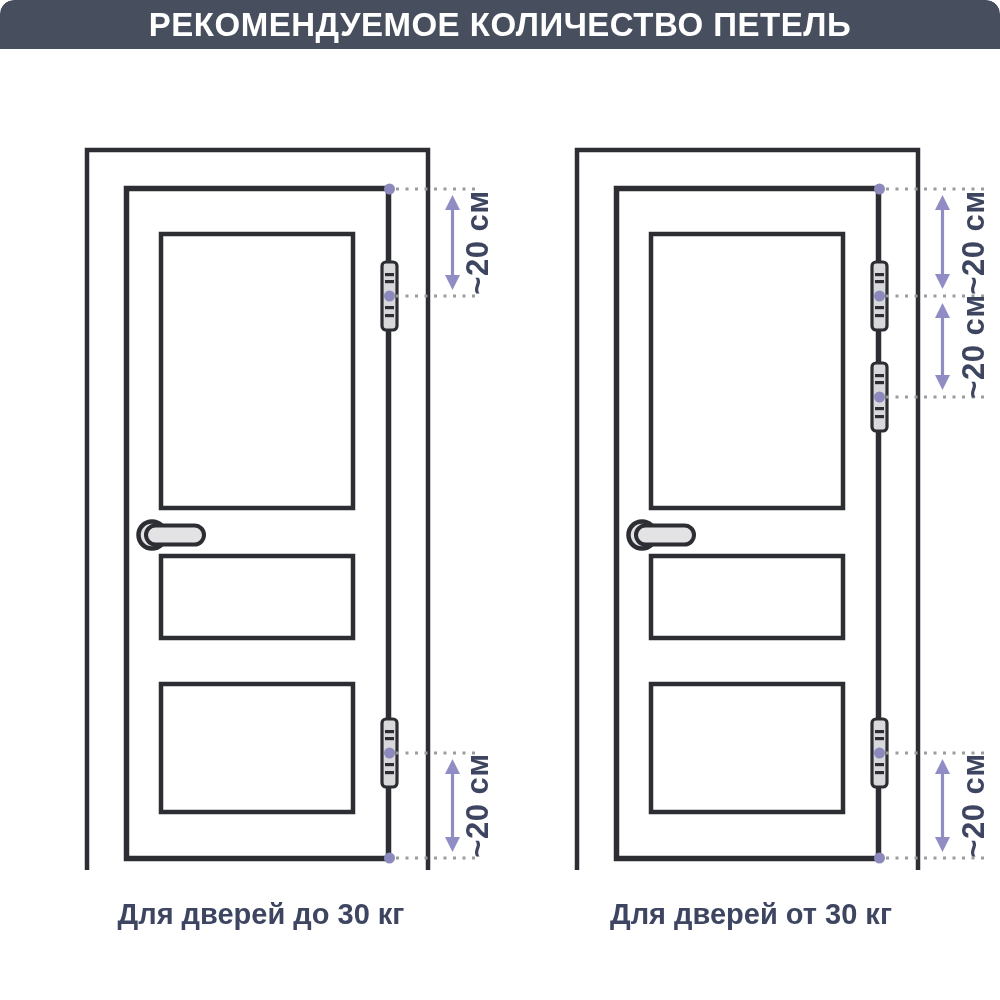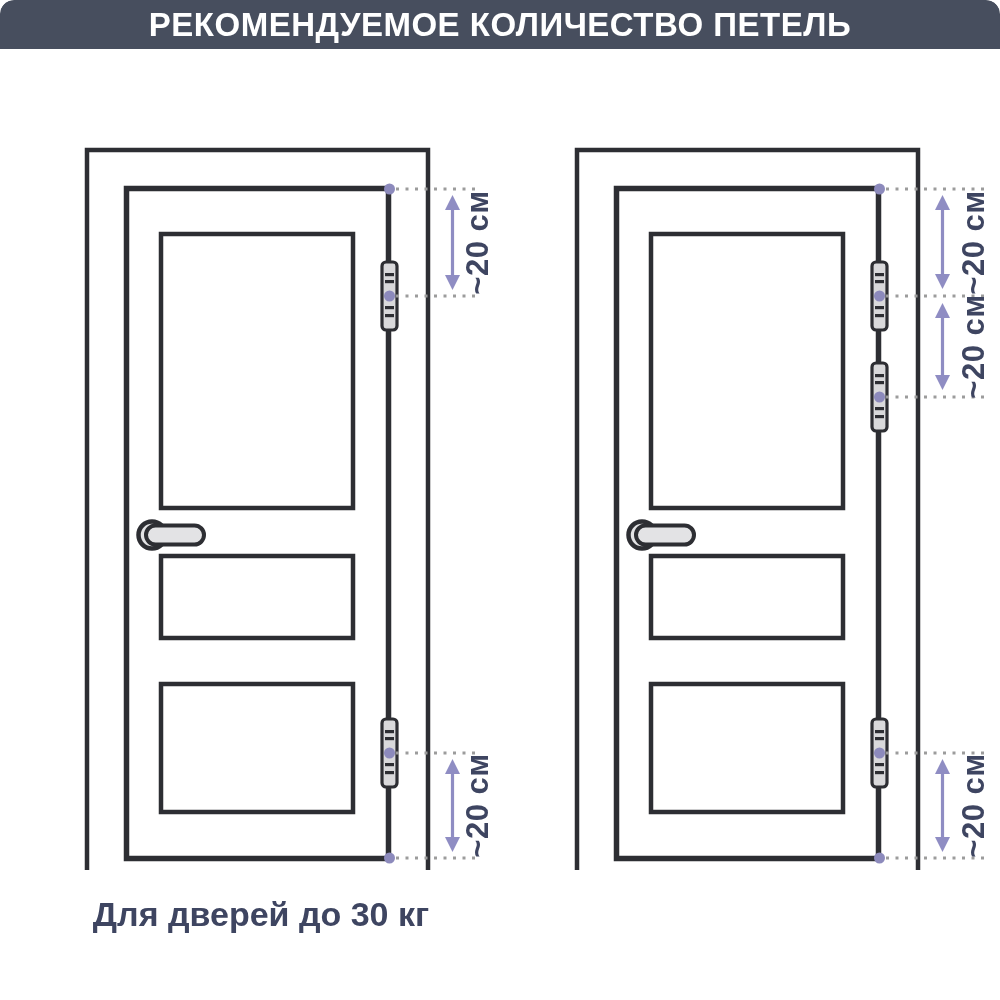--- a/index.html
+++ b/index.html
@@ -22,21 +22,21 @@
     color:#ffffff;
     font-size:33px;
     font-weight:bold;
     letter-spacing:0.5px;
     white-space:nowrap;
   }
   .diagram-svg{position:absolute;top:0;left:0;}
   .caption{
     position:absolute;top:888px;height:52px;width:500px;
     display:flex;align-items:center;justify-content:center;
-    font-size:34px;font-weight:600;color:#3e4561;white-space:nowrap;
+    font-size:29px;font-weight:600;color:#3e4561;white-space:nowrap;
   }
   .caption.left{left:11px;}
   .caption.right{left:501px;}
   svg text.dim-label{
     font-family:"Liberation Sans", sans-serif;
     font-size:31px;font-weight:600;fill:#3e4561;letter-spacing:0.5px;
   }
 </style>
 </head>
 <body>
@@ -177,14 +177,15 @@
       <g fill="#8f8dc3" stroke="none">
         <line x1="942.5" y1="772" x2="942.5" y2="839" stroke="#8f8dc3" stroke-width="3.2"></line>
         <polygon points="942.5,759 935,774 950,774"></polygon>
         <polygon points="942.5,852 935,837 950,837"></polygon>
       </g>
       <text class="dim-label" text-anchor="middle" transform="translate(984 805.5) rotate(-90)">~20 см</text>
     </g>
   </svg>
 
   <div class="caption left">Для дверей до 30 кг</div>
+  <div class="caption right">Для дверей от 30 кг</div>
 
 </div>
 
 </body></html>

